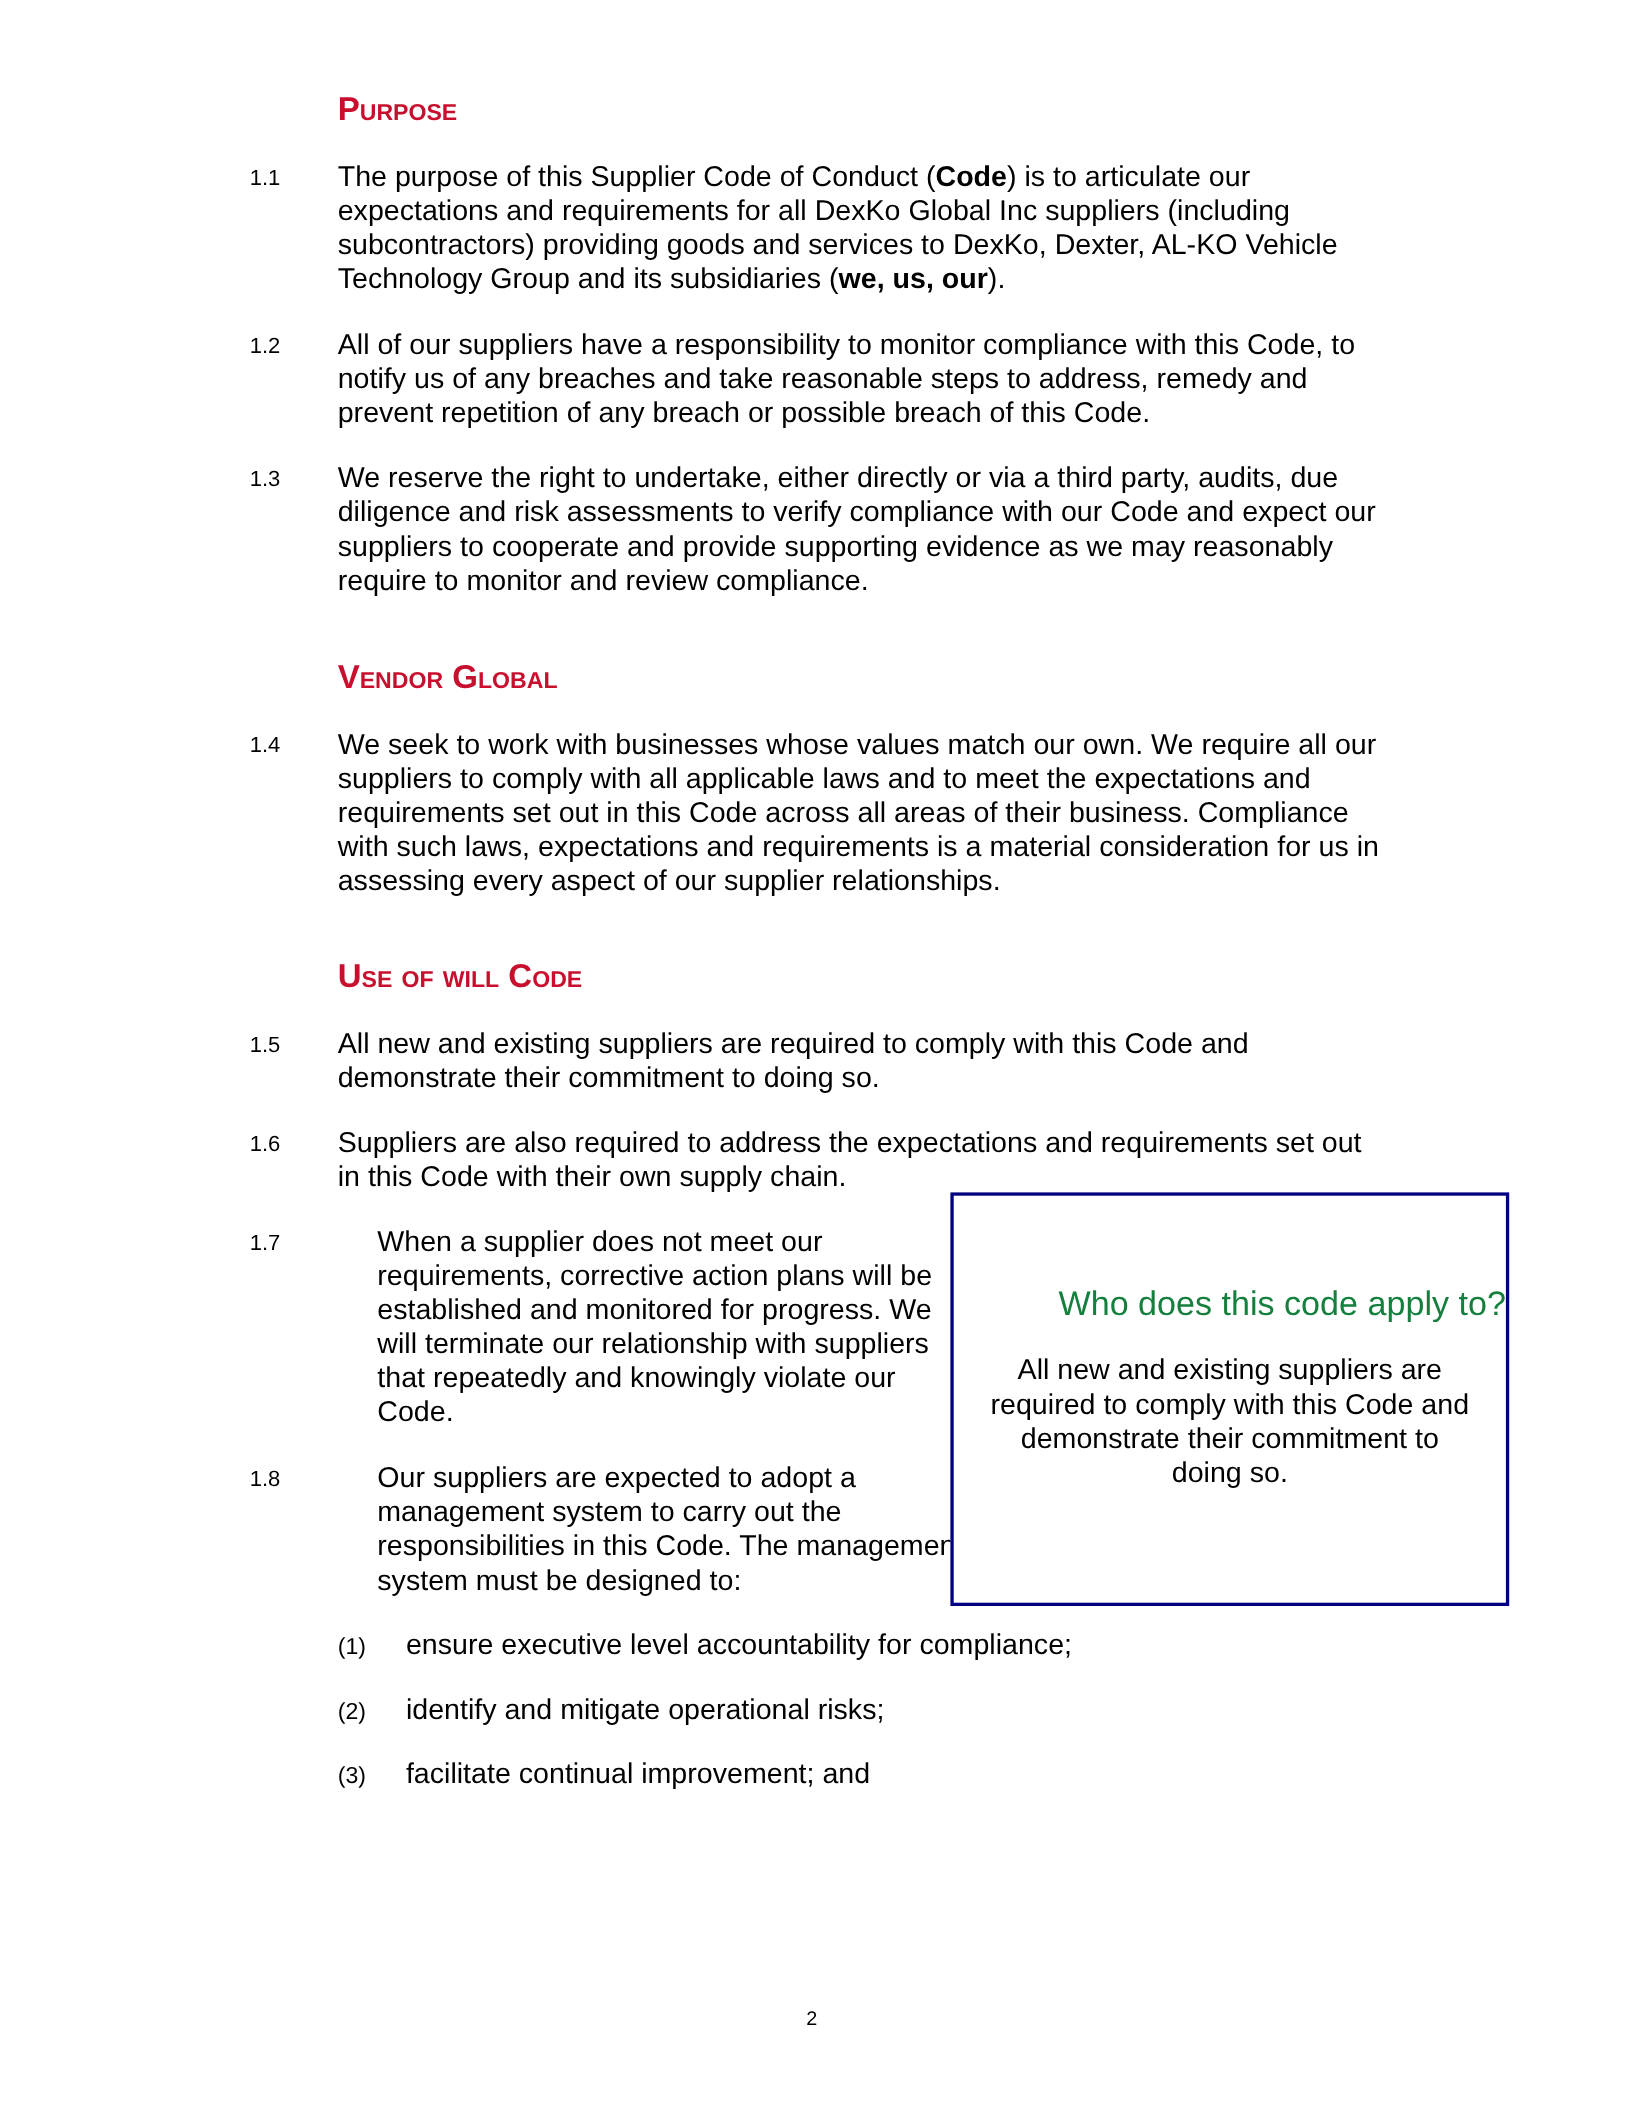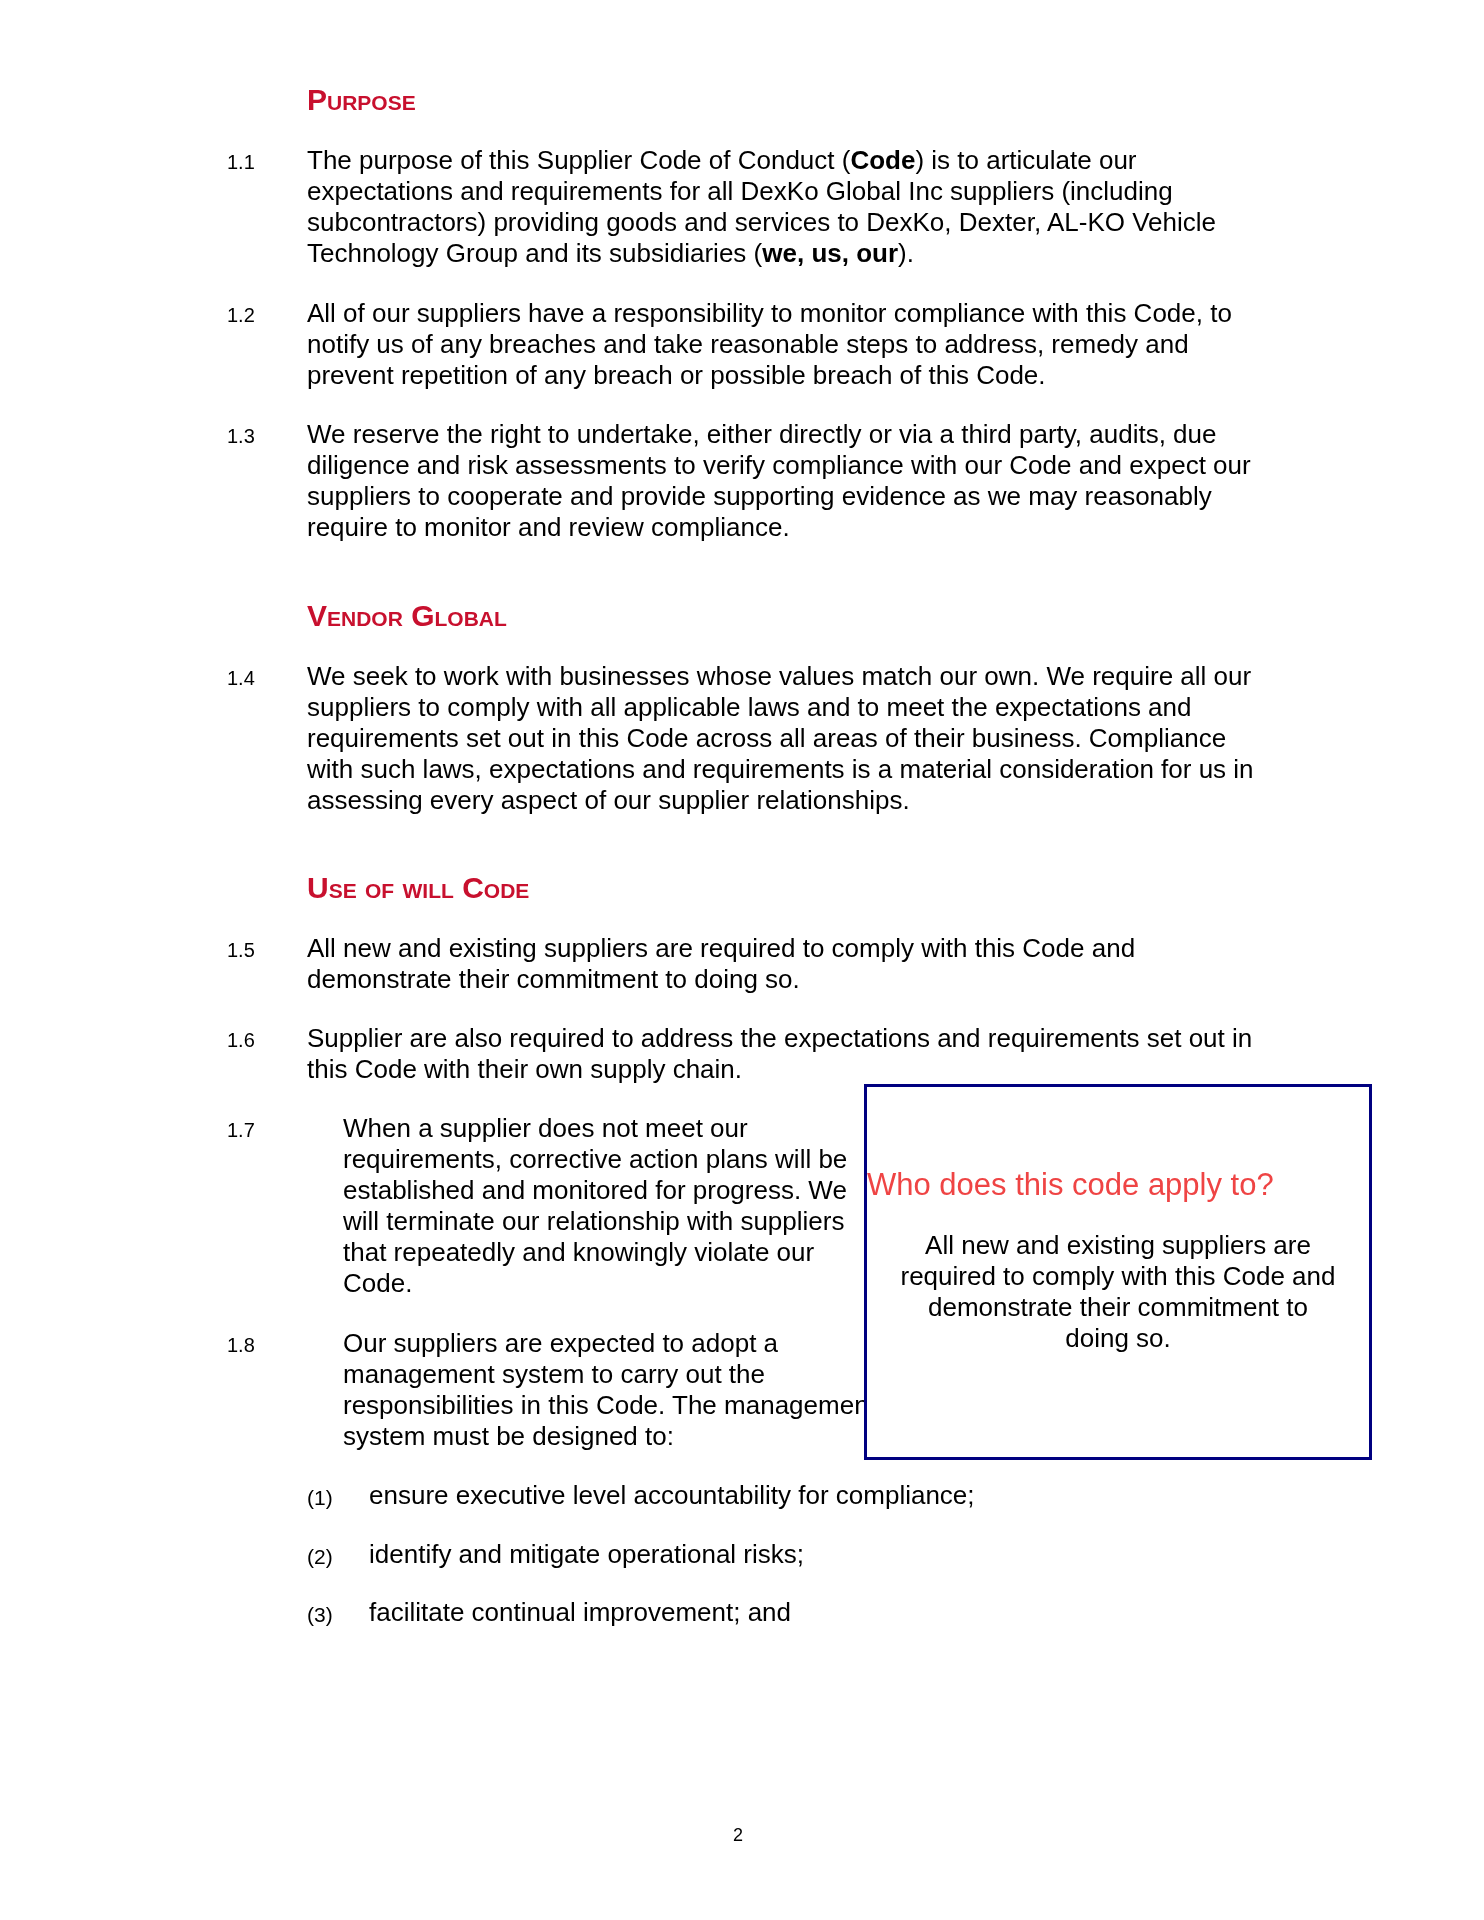--- a/index.html
+++ b/index.html
@@ -12,22 +12,22 @@
     .para { position: absolute; left: 0; width: 1484px; font-size: 26px; line-height: 31px; }
     .para .num { position: absolute; left: 227px; font-size: 20px; top: 2px; }
     .para .text { position: absolute; left: 307px; width: 950px; }
     .para .text.narrow { width: 540px; margin-left: 36px; }
     .para .text b { font-weight: bold; }
     .list-item { position: absolute; font-size: 26px; line-height: 31px; }
     .list-item .marker { position: absolute; left: 307px; font-size: 21px; top: 2px; }
     .list-item .text { position: absolute; left: 369px; white-space: nowrap; }
     .callout { position: absolute; left: 864px; top: 1084px; width: 502px; height: 370px;
                border: 3px solid #000080; background: #fff; box-sizing: content-box; }
-    .callout .c-title { position: absolute; left: 0; right: 0; top: 80px; text-align: left;
-                        color: #ef4444; font-size: 31px; line-height: 36px; }
+    .callout .c-title { position: absolute; left: 0; right: 0; top: 80px; text-align: right;
+                        color: #15803d; font-size: 31px; line-height: 36px; }
     .callout .c-body { position: absolute; left: 30px; right: 30px; top: 143px; text-align: center;
                        font-size: 26px; line-height: 31px; }
     .page-number { position: absolute; left: 733px; top: 1825px; font-size: 18px; }
   </style>
 </head>
 <body>
 
 <div class="page">
 
   <div class="heading" style="top:83px;">
@@ -65,21 +65,21 @@
     <span class="title">Use of will Code</span>
   </div>
 
   <div class="para" style="top:933px;">
     <span class="num">1.5</span>
     <div class="text">All new and existing suppliers are required to comply with this Code and demonstrate their commitment to doing so.</div>
   </div>
 
   <div class="para" style="top:1023px;">
     <span class="num">1.6</span>
-    <div class="text">Supplier are also required to address the expectations and requirements set out in this Code with their own supply chain.</div>
+    <div class="text">Suppliers are also required to address the expectations and requirements set out in this Code with their own supply chain.</div>
   </div>
 
   <div class="para" style="top:1113px;">
     <span class="num">1.7</span>
     <div class="text narrow">When a supplier does not meet our requirements, corrective action plans will be established and monitored for progress. We will terminate our relationship with suppliers that repeatedly and knowingly violate our Code.</div>
   </div>
 
   <div class="para" style="top:1328px;">
     <span class="num">1.8</span>
     <div class="text narrow">Our suppliers are expected to adopt a management system to carry out the responsibilities in this Code. The management system must be designed to:</div>

